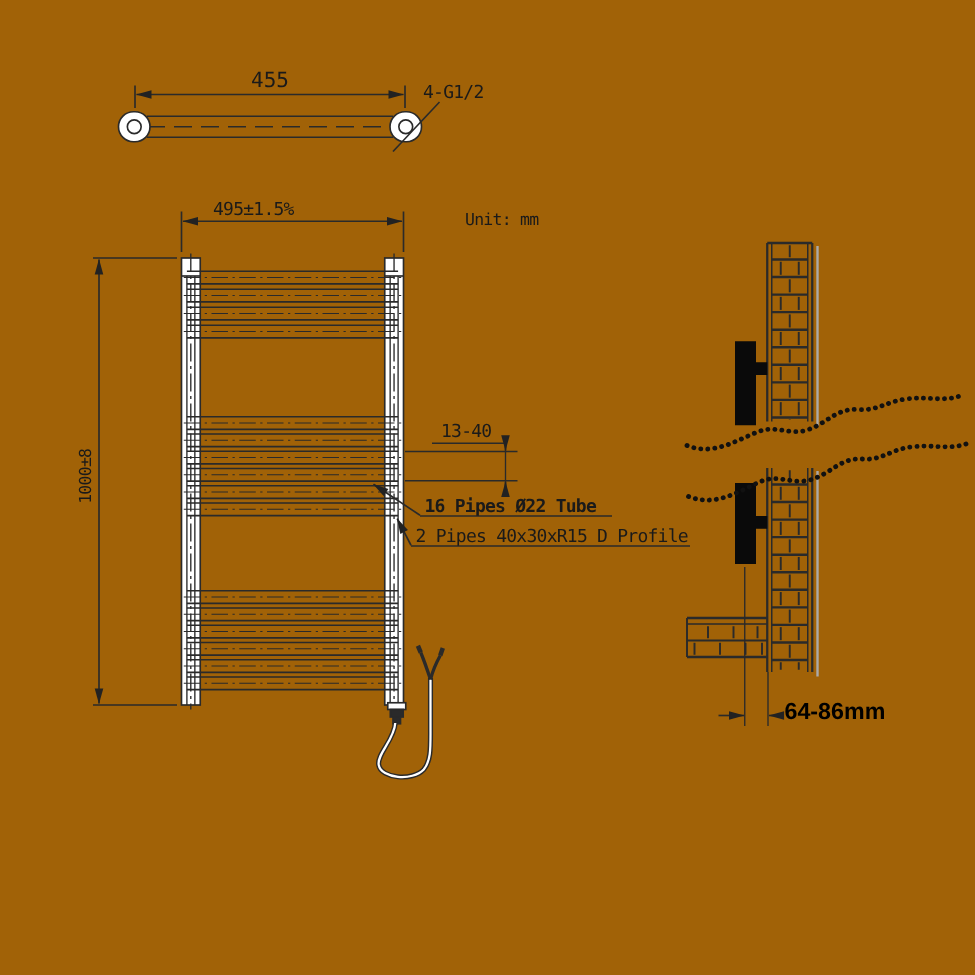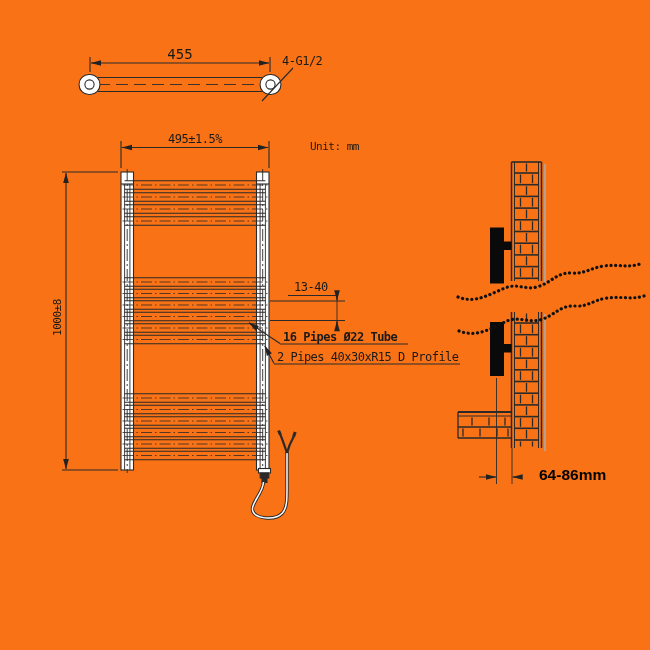--- a/index.html
+++ b/index.html
@@ -1,29 +1,29 @@
 <!DOCTYPE html>
 <html><head>
 <meta charset="utf-8">
 <style>
   html,body{margin:0;padding:0;background:#ffffff;}
-  #stage{position:relative;width:650px;height:650px;background:#f97316;overflow:hidden;
+  #stage{position:relative;width:650px;height:650px;background:#a16207;overflow:hidden;
          font-family:"DejaVu Sans Mono", monospace;color:#1a1a1a;}
   #draw{position:absolute;left:0;top:0;}
   .cadtxt{position:absolute;font-size:12px;letter-spacing:-0.5px;color:#1a1a1a;white-space:nowrap;}
   .t-455{left:148px;top:46px;width:64px;text-align:center;font-size:14px;letter-spacing:0;}
   .t-fitting{left:282px;top:54px;font-size:12px;}
-  .t-width{left:155px;top:132px;width:80px;text-align:center;}
+  .t-width{left:142px;top:132px;width:80px;text-align:left;}
   .t-unit{left:310px;top:140px;font-size:11px;}
   .t-height{left:24px;top:311px;width:66px;height:13px;text-align:center;font-size:11px;
             transform:rotate(-90deg);}
   .t-gap{left:294px;top:280px;}
   .t-pipes{left:283px;top:330px;font-weight:bold;}
   .t-profile{left:277px;top:350px;}
-  .t-dist{left:539px;top:466px;font-family:"Liberation Sans",sans-serif;font-weight:bold;
+  .t-dist{left:523px;top:466px;font-family:"Liberation Sans",sans-serif;font-weight:bold;
           font-size:15.5px;letter-spacing:0;color:#000;}
   
   #spec{position:absolute;left:48px;top:530px;width:513px;height:98px;border-collapse:collapse;
         table-layout:fixed;font-family:"Liberation Sans",sans-serif;font-size:13.5px;color:#111;}
   #spec th,#spec td{border:1.3px solid #1a1a1a;text-align:center;vertical-align:middle;
         font-weight:normal;padding:0;line-height:1.3;}
   #spec th{white-space:pre-line;height:64px;}
   #spec td{height:32px;}
   #spec{border:2.2px solid #111;}
 </style>

